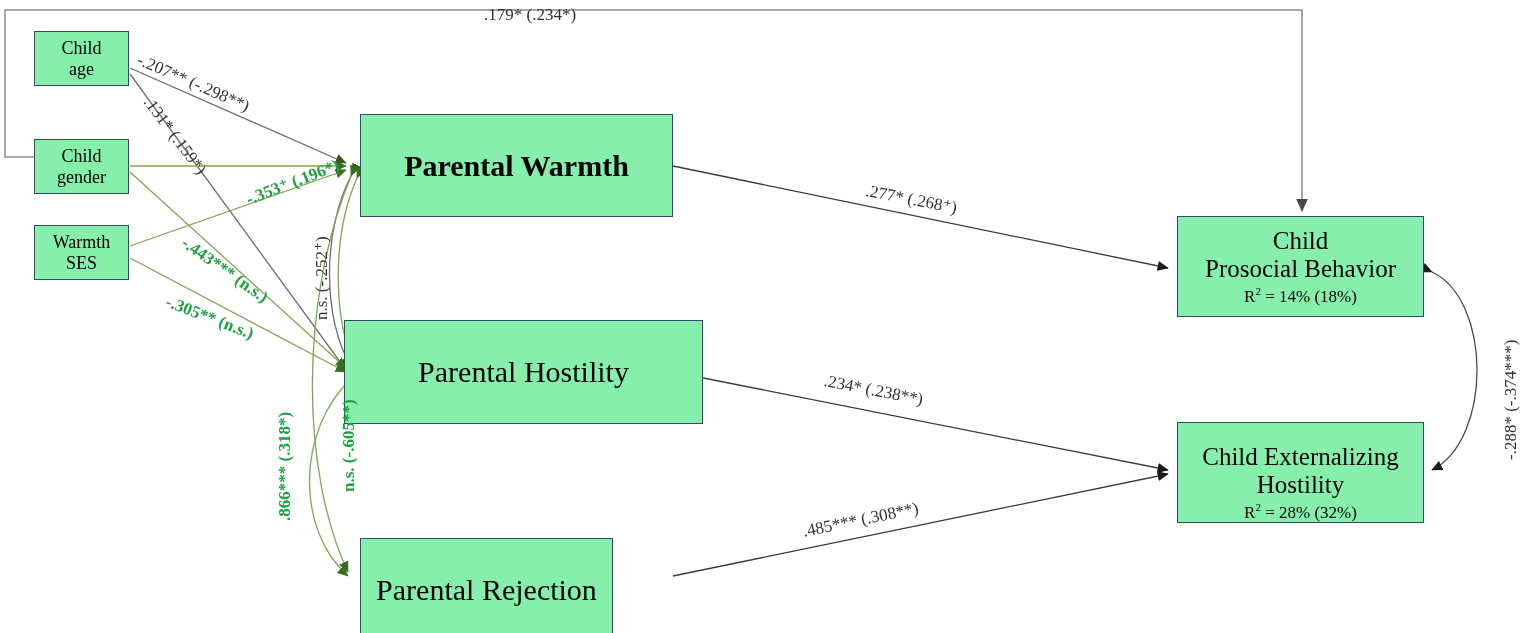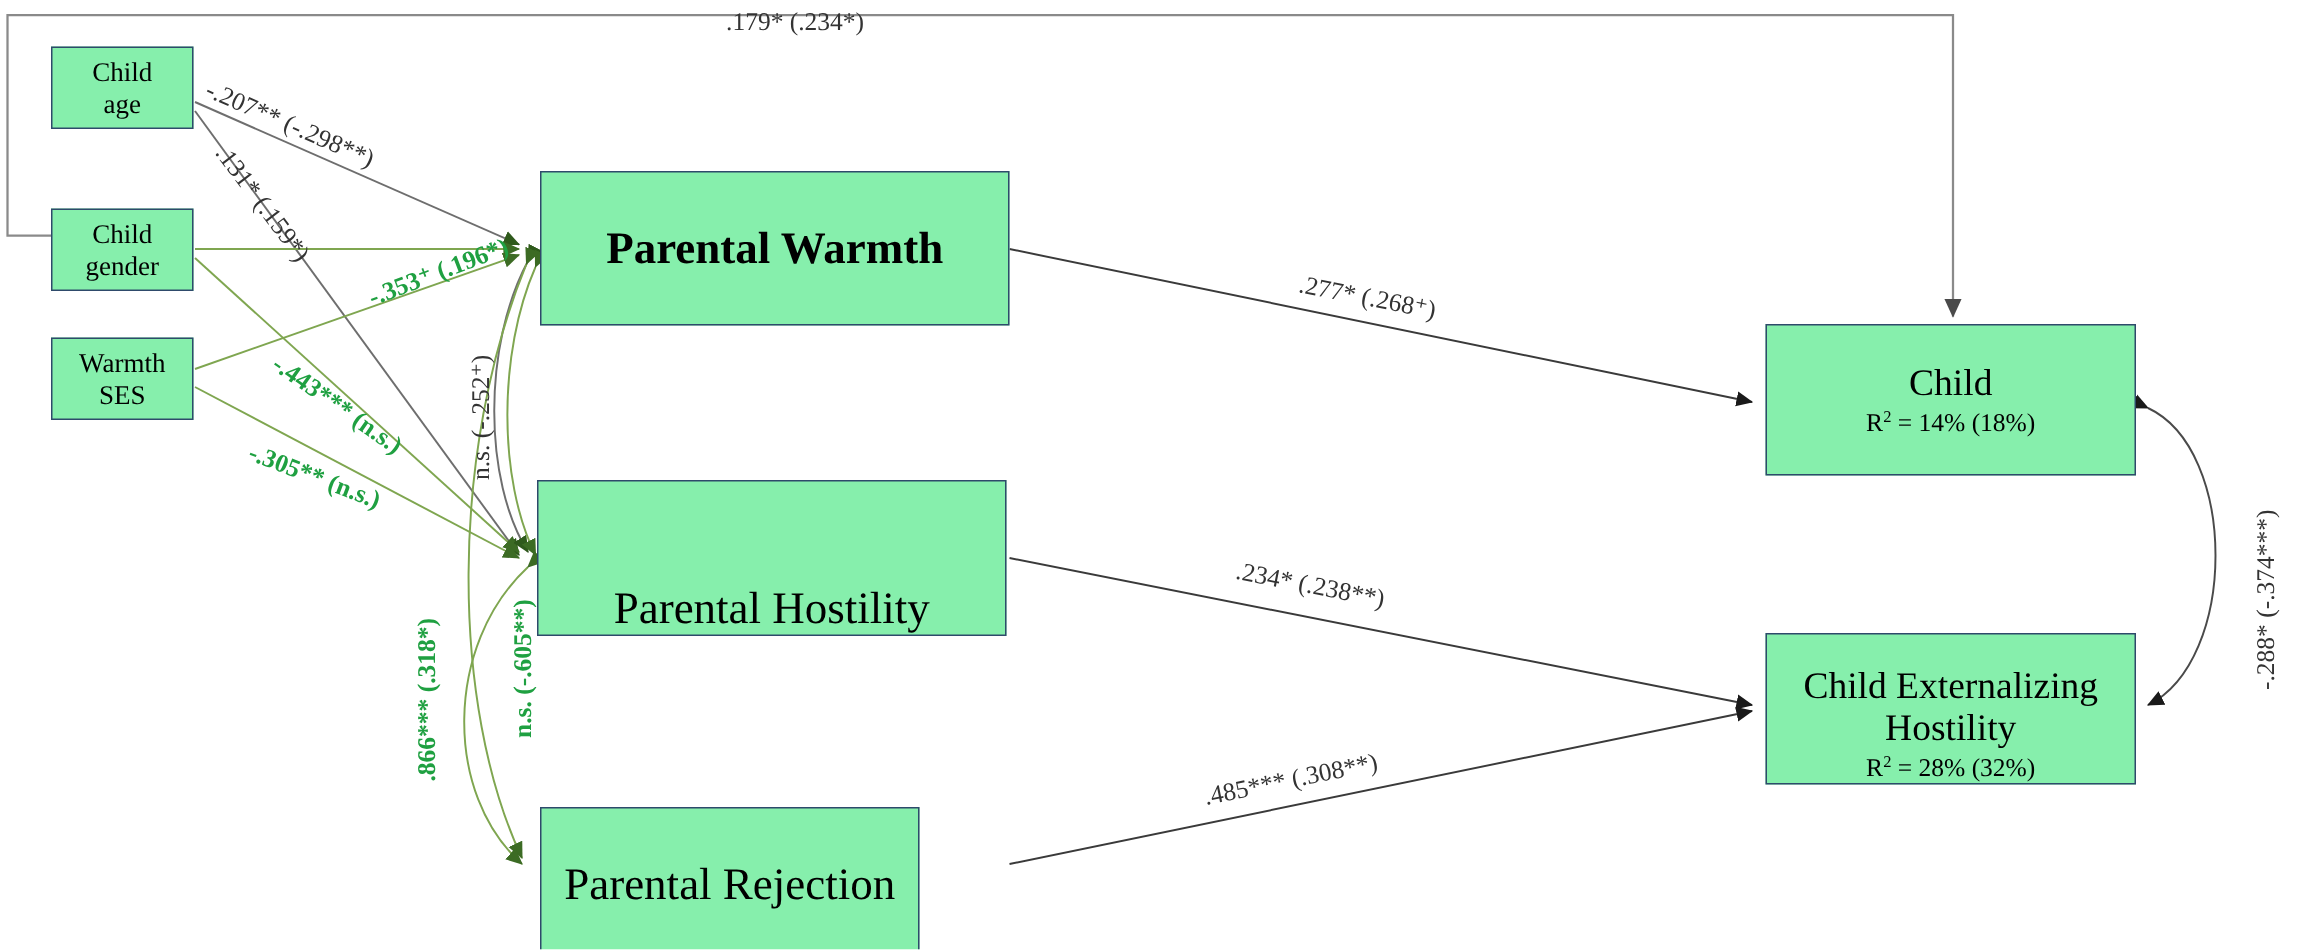--- a/index.html
+++ b/index.html
@@ -125,30 +125,31 @@
 
   <div class="node-box exo-box" style="left:34px; top:225px; width:95px; height:55px;">
     <div>Warmth</div>
     <div>SES</div>
   </div>
 
   <div class="node-box med-box" style="left:360px; top:114px; width:313px; height:103px;font-weight:bold;">
     <div>Parental Warmth</div>
   </div>
 
-  <div class="node-box med-box" style="left:358px; top:320px; width:313px; height:104px;justify-content:flex-end;">
+  <div class="node-box med-box" style="left:344px; top:320px; width:359px; height:104px;">
     <div>Parental Hostility</div>
   </div>
 
   <div class="node-box med-box" style="left:360px; top:538px; width:253px; height:103px;">
     <div>Parental Rejection</div>
   </div>
 
   <div class="node-box out-box" style="left:1177px; top:216px; width:247px; height:101px;">
     <div>Child</div>
+    <div>Prosocial Behavior</div>
     <div class="r2"><span>R</span><sup>2</sup><span> = 14% (18%)</span></div>
   </div>
 
   <div class="node-box out-box" style="left:1177px; top:422px; width:247px; height:101px;justify-content:flex-end;">
     <div>Child Externalizing</div>
     <div>Hostility</div>
     <div class="r2"><span>R</span><sup>2</sup><span> = 28% (32%)</span></div>
   </div>
 
   <div class="path-label plain" style="left:484px; top:5px; transform:rotate(0deg);text-align:center;">.179* (.234*)</div>

